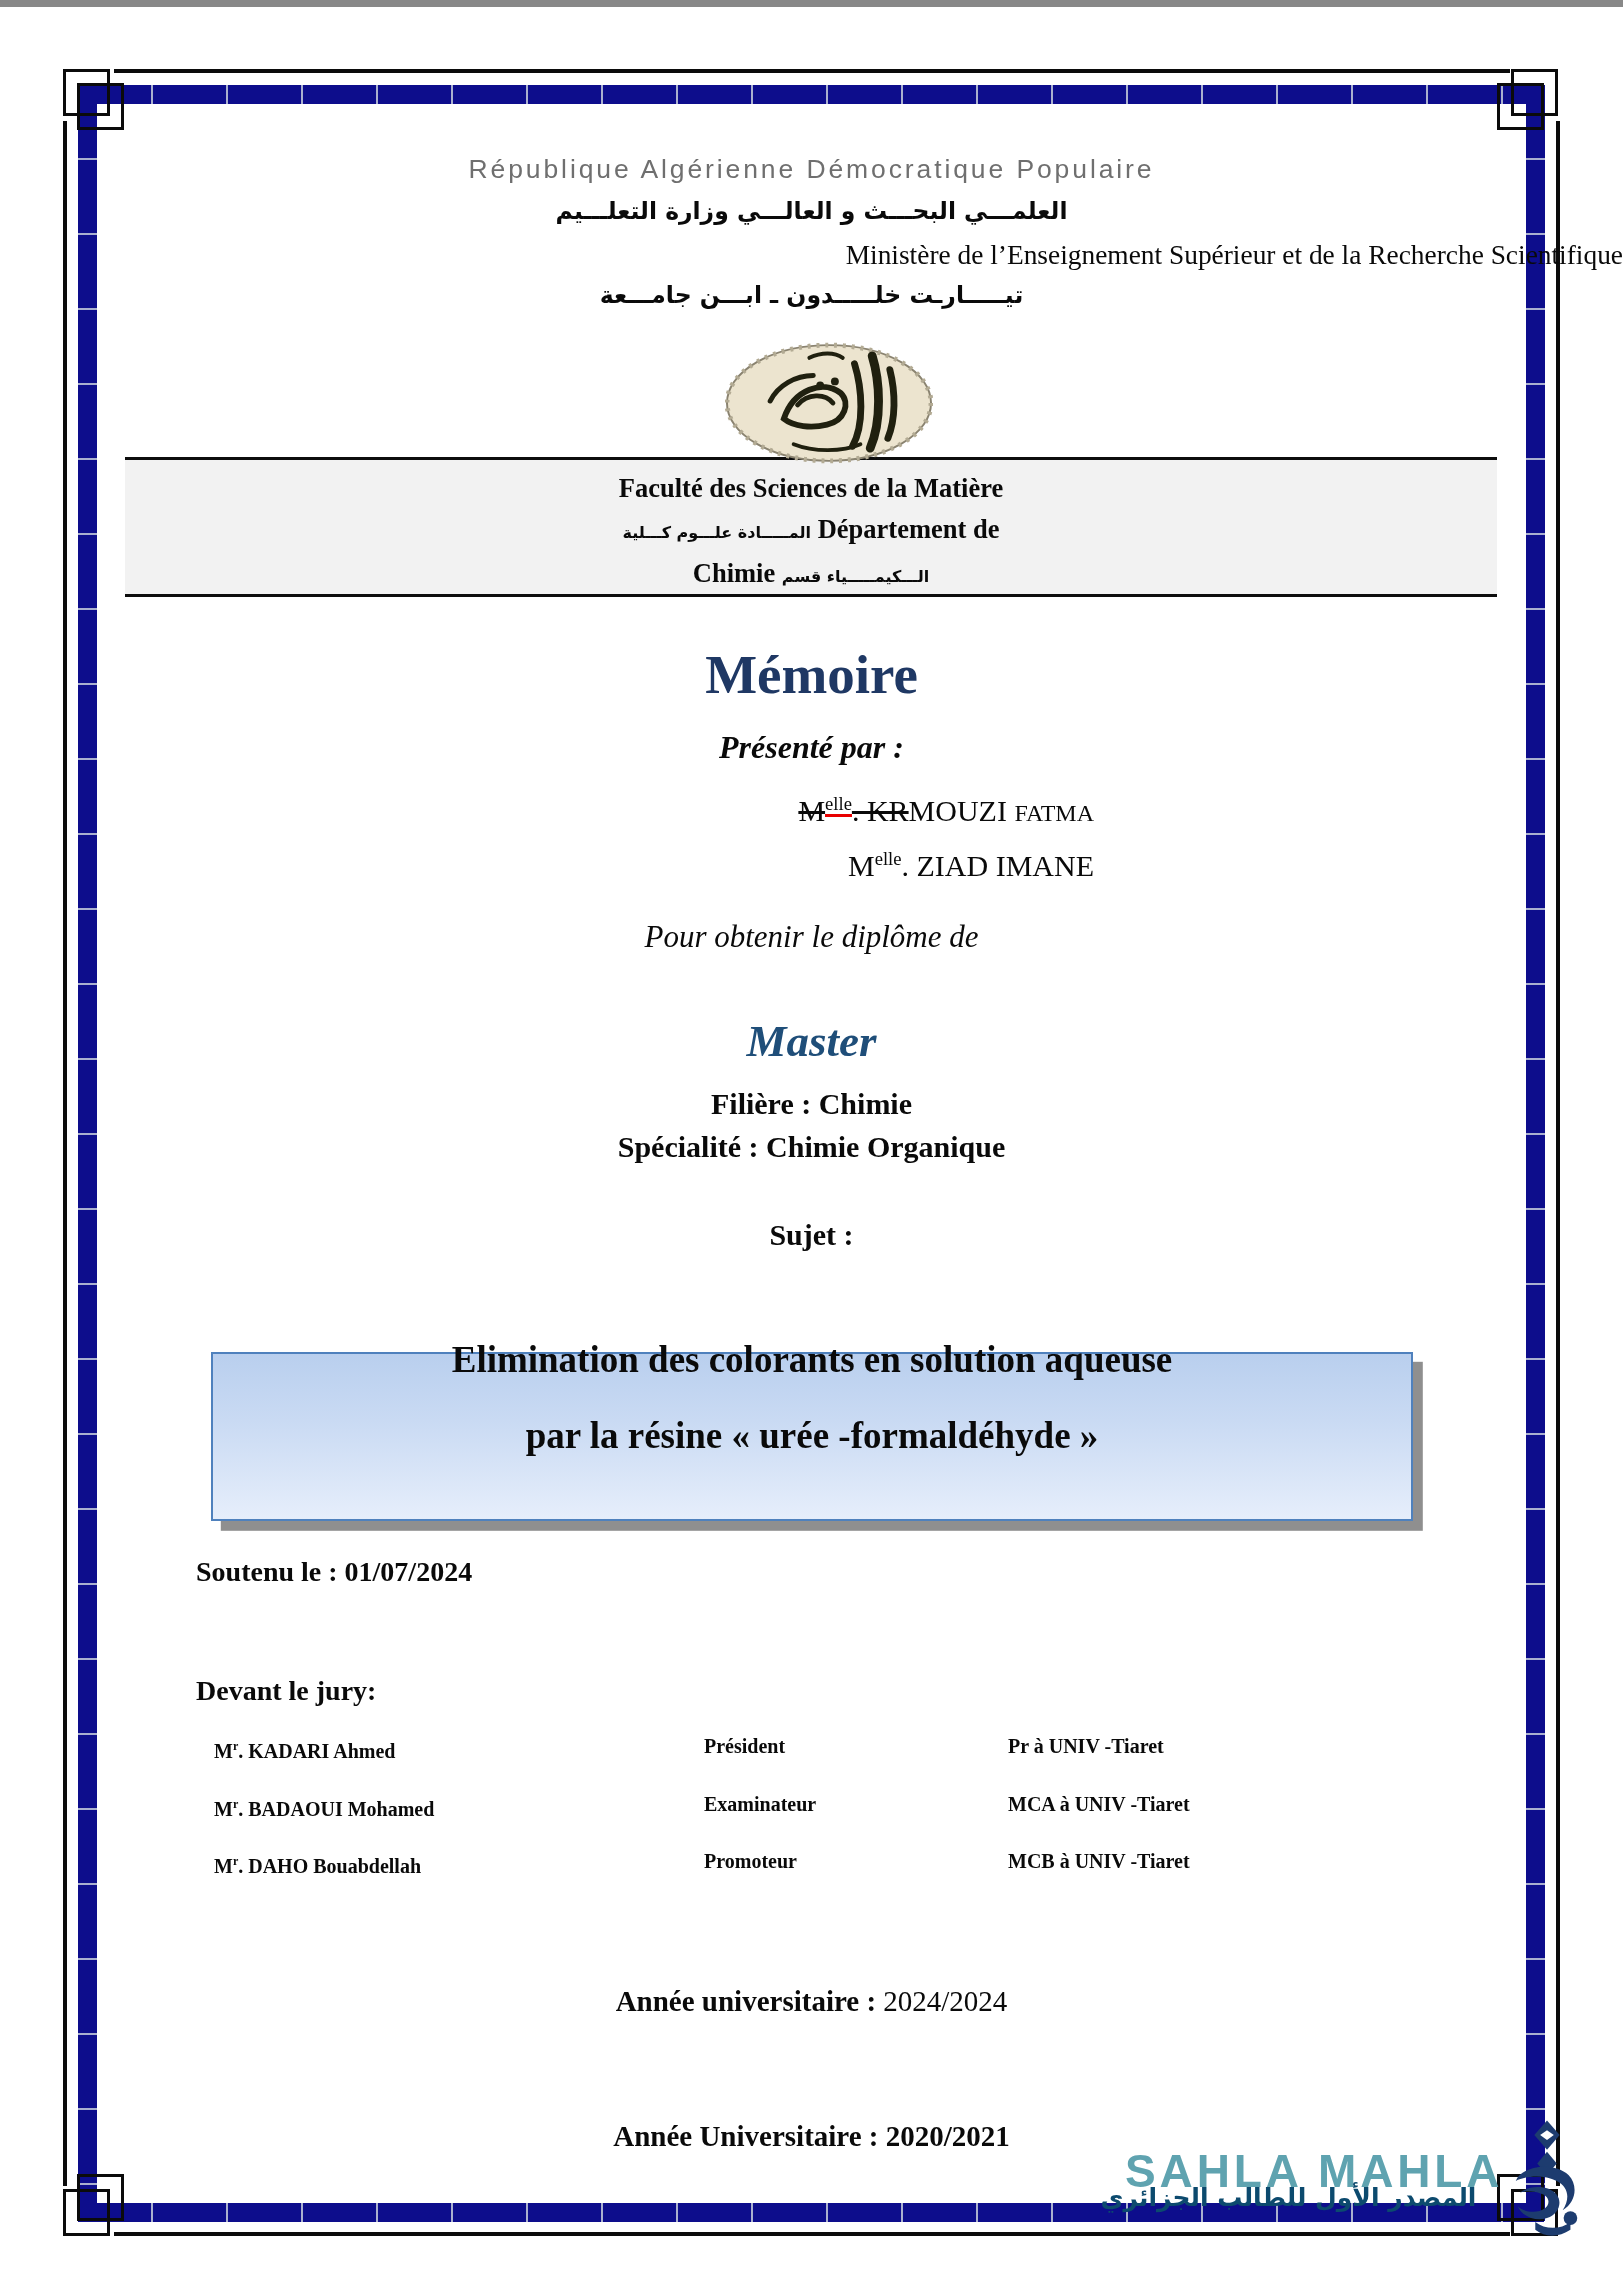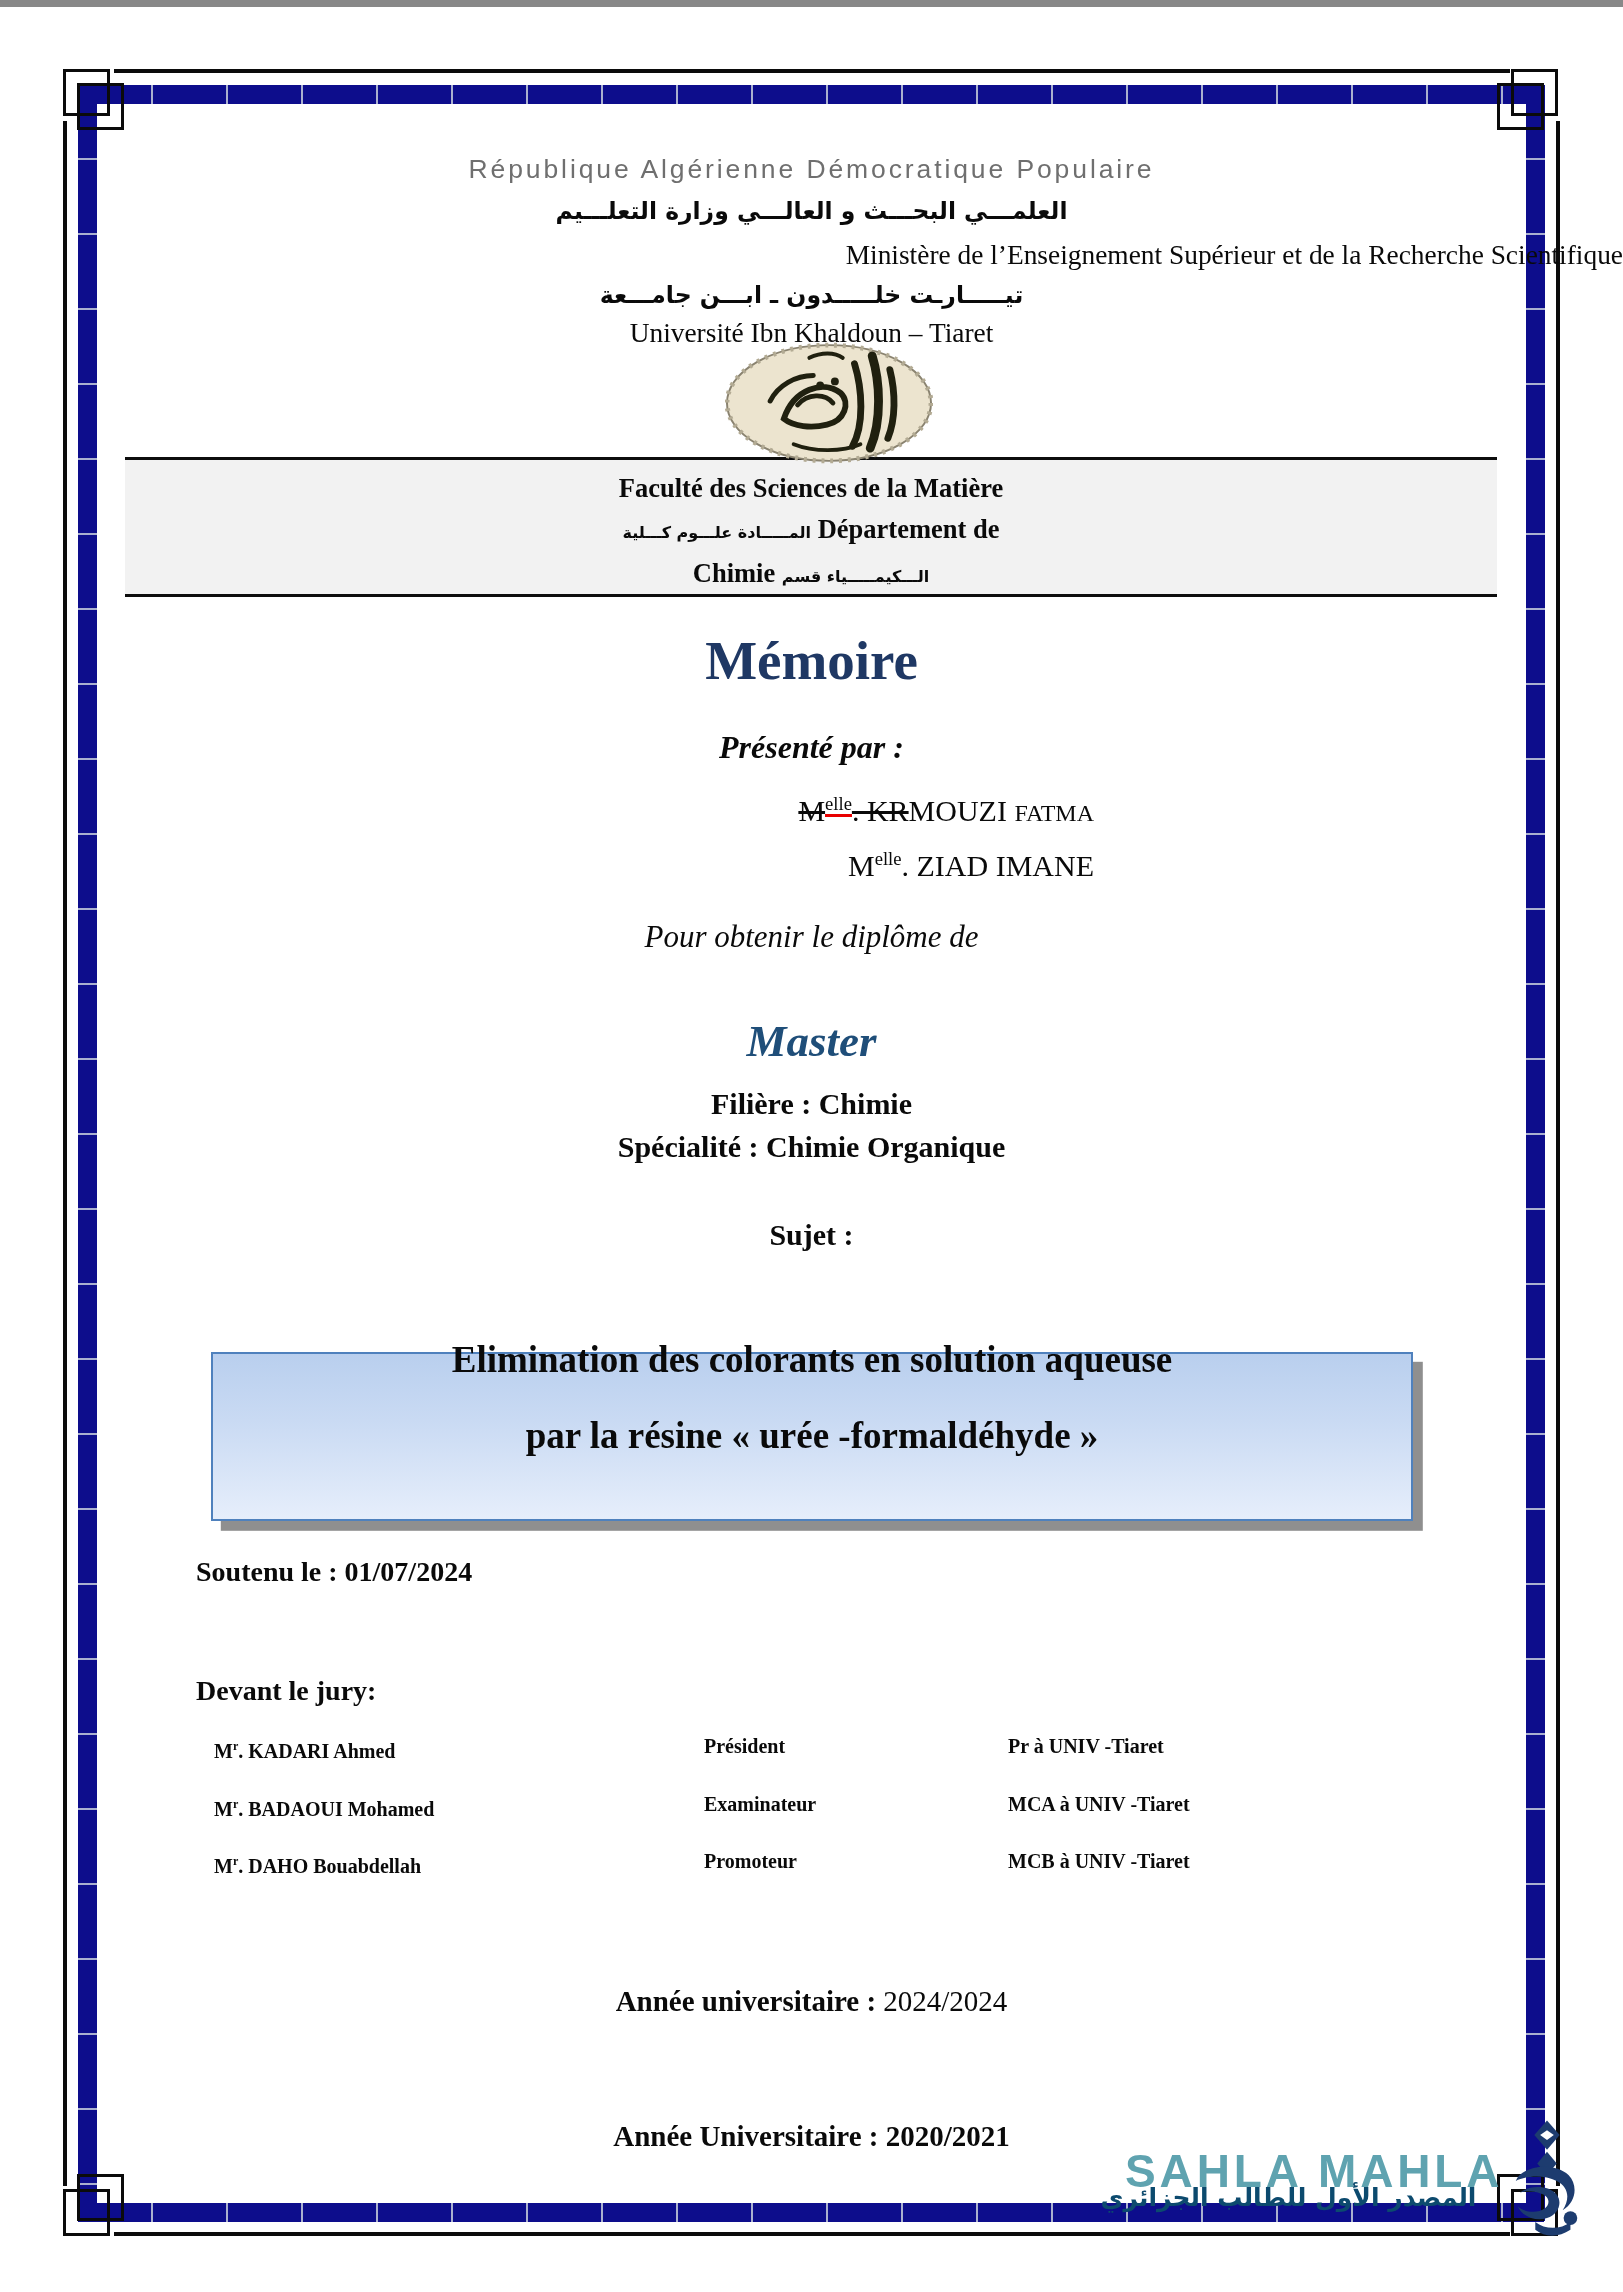--- a/index.html
+++ b/index.html
@@ -79,21 +79,20 @@
     <div class="csq" style="left:63px;top:2182px;"></div>
     <div class="csq" style="left:77px;top:2167px;"></div>
     <div class="csq" style="left:1511px;top:2182px;"></div>
     <div class="csq" style="left:1497px;top:2167px;"></div>
   </div>
 
   <div class="abs ctr republic" style="top:147px;">République Algérienne Démocratique Populaire</div>
   <div class="abs ctr hline-ar" style="top:190px;"><span class="ar">ميـــلعتلا ةرازو يـــلاعلا و ثـــحبلا يـــملعلا</span></div>
   <div class="abs ctr hline" style="top:233px;text-align:right;">Ministère de l’Enseignement Supérieur et de la Recherche Scientifique</div>
   <div class="abs ctr hline-ar" style="top:274px;"><span class="ar">ةعـــماج نـــبا ـ نودـــــلخ تـراـــــيت</span></div>
-  <div class="abs ctr hline" style="top:311px;">Université Ibn Khaldoun – Tiaret</div>
 
   <div class="abs" style="left:725px;top:335px;width:208px;height:122px;z-index:3;">
     <svg width="208" height="122" viewBox="0 0 212 124">
       <ellipse cx="106" cy="62" rx="104" ry="59" fill="#ece4cf" stroke="#8a8370" stroke-width="2"></ellipse>
       <ellipse cx="106" cy="62" rx="104" ry="59" fill="none" stroke="#b3ab94" stroke-width="5" stroke-dasharray="3 6"></ellipse>
       <g fill="none" stroke="#20200f" stroke-linecap="round">
         <path d="M150,14 C158,40 160,80 148,108" stroke-width="9"></path>
         <path d="M168,28 C174,52 174,78 166,98" stroke-width="7"></path>
         <path d="M132,22 C140,48 142,84 130,106" stroke-width="7"></path>
         <path d="M60,78 C70,48 100,38 118,52 C128,62 122,80 104,84 C88,88 70,86 60,78 Z" stroke-width="6"></path>
@@ -115,21 +114,21 @@
     <div>
       <span class="ar">ةيلـــك موـــلع ةداـــــملا</span>
       <span>Département de</span>
     </div>
     <div>
       <span>Chimie</span>
       <span class="ar">مسق ءايـــــميكـــلا</span>
     </div>
   </div>
 
-  <div class="abs ctr memoire" style="top:622px;">Mémoire</div>
+  <div class="abs ctr memoire" style="top:636px;">Mémoire</div>
   <div class="abs ctr presente" style="top:722px;">Présenté par :</div>
 
   <div class="abs names" style="left:545px;top:774px;width:549px;">
     <div>
       <span class="strike">M</span><sup class="red-ul">elle</sup><span class="strike">. KR</span><span>MOUZI</span>&nbsp;<span class="small-caps-name">FATMA</span>
     </div>
     <div>
       <span>M</span><sup>elle</sup><span>.  ZIAD IMANE</span>
     </div>
   </div>

